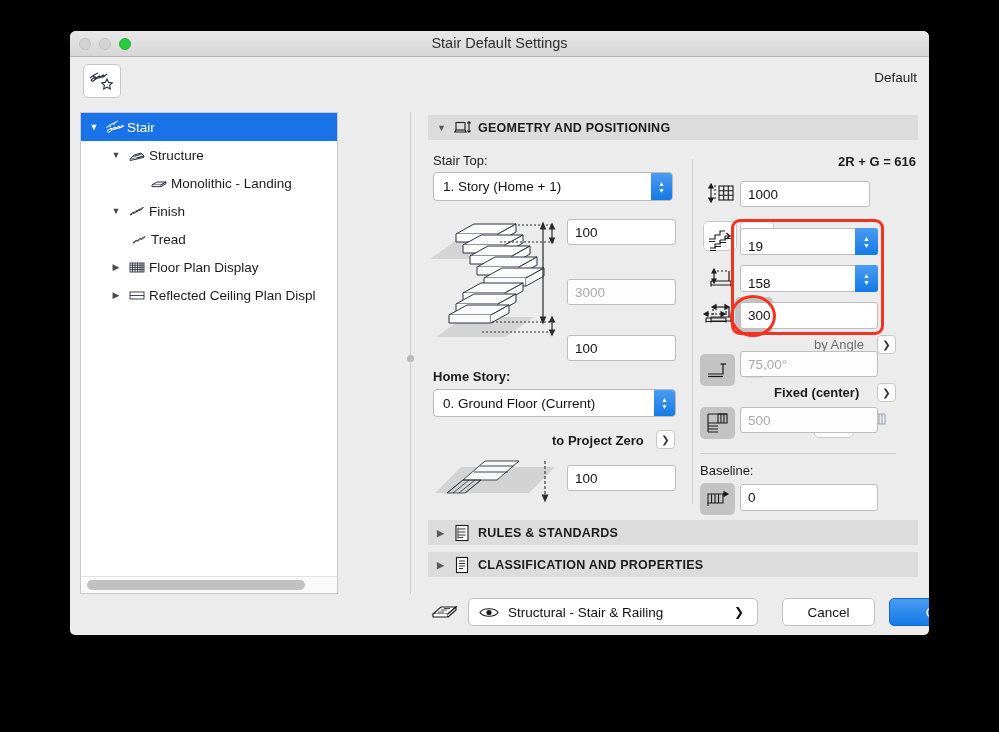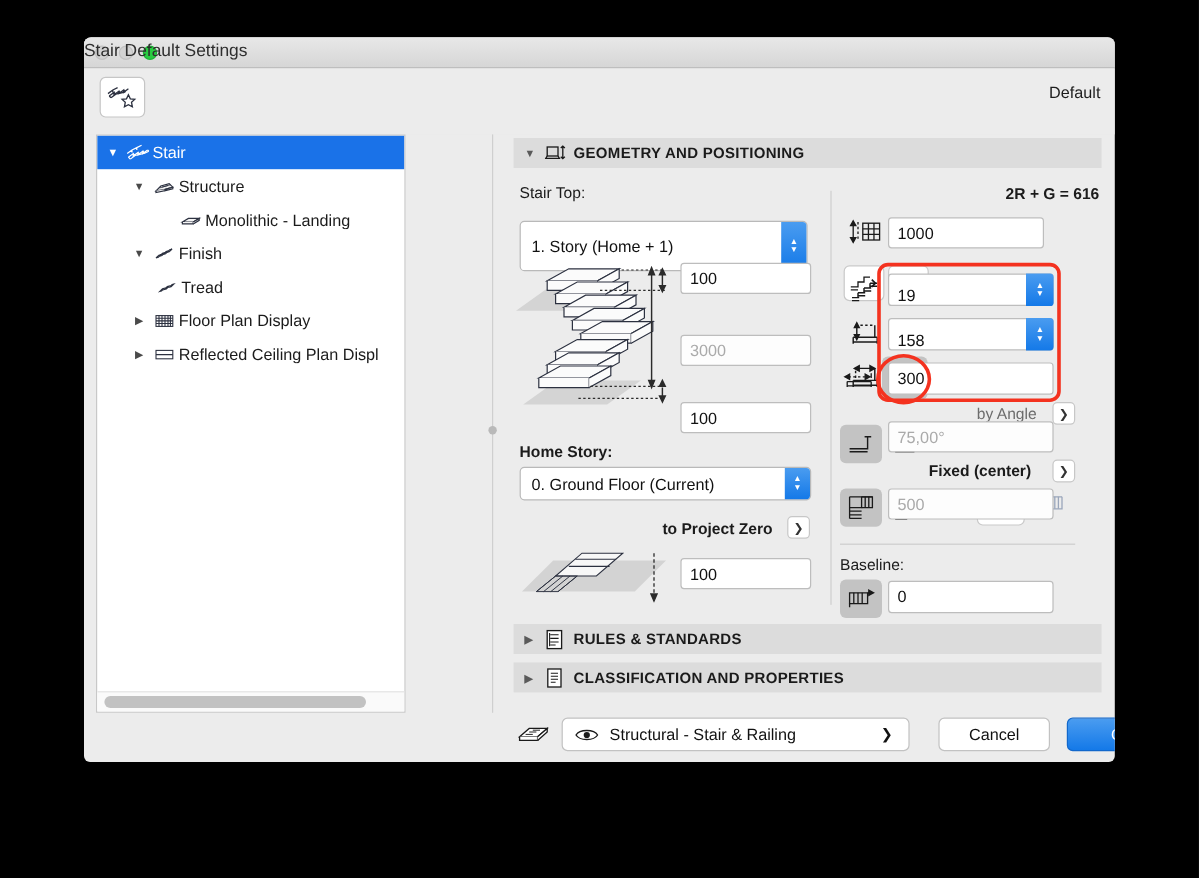--- a/index.html
+++ b/index.html
@@ -30,21 +30,21 @@
   }
   .light {
     position: absolute; top: 7px;
     width: 12px; height: 12px; border-radius: 50%;
   }
   .light.close { left: 9px;  background: #d3d3d3; border: 1px solid #c2c2c2; }
   .light.min   { left: 29px; background: #d3d3d3; border: 1px solid #c2c2c2; }
   .light.zoom  { left: 49px; background: #29cc41; border: 1px solid #1eb336; }
   #title {
     position: absolute; left: 0; right: 0; top: 4px;
-    font-size: 14.5px; color: #2e2e2e;
+    text-align: center; font-size: 14.5px; color: #2e2e2e;
   }
 
   
   #toolbar {
     position: relative;
     height: 55px;
     background: #ececec;
   }
   #fav-btn {
     position: absolute; left: 13px; top: 7px;
@@ -426,21 +426,21 @@
         </span>
         <span>GEOMETRY AND POSITIONING</span>
       </div>
 
       <div id="panel">
 
         <div id="panel-vdiv"></div>
 
         <div class="lab" style="left:5px; top:8px">Stair Top:</div>
 
-        <div class="combo" style="left:5px; top:39px; width:240px; height:42px;">
+        <div class="combo" style="left:5px; top:27px; width:240px; height:29px;">
           <span>1. Story (Home + 1)</span>
           <span class="stepper">
             <span class="chev">▲</span>
               <span class="chev">▼</span>
           </span>
         </div>
 
         <div class="micon" style="left:2px; top:72px">
           <svg width="140" height="125" viewBox="0 0 140 125">
             <polygon points="0,42 28,22 90,22 62,42" fill="#d4d4d4"></polygon>

